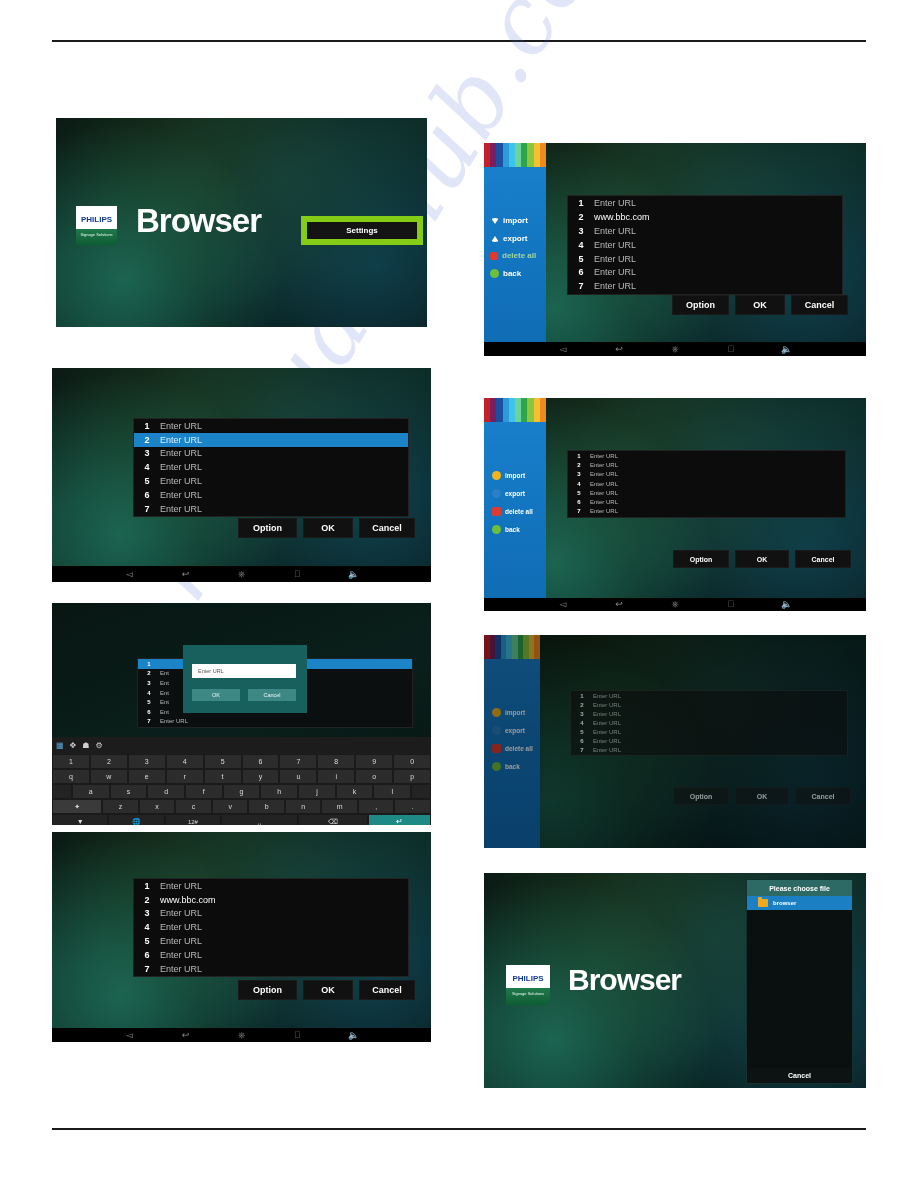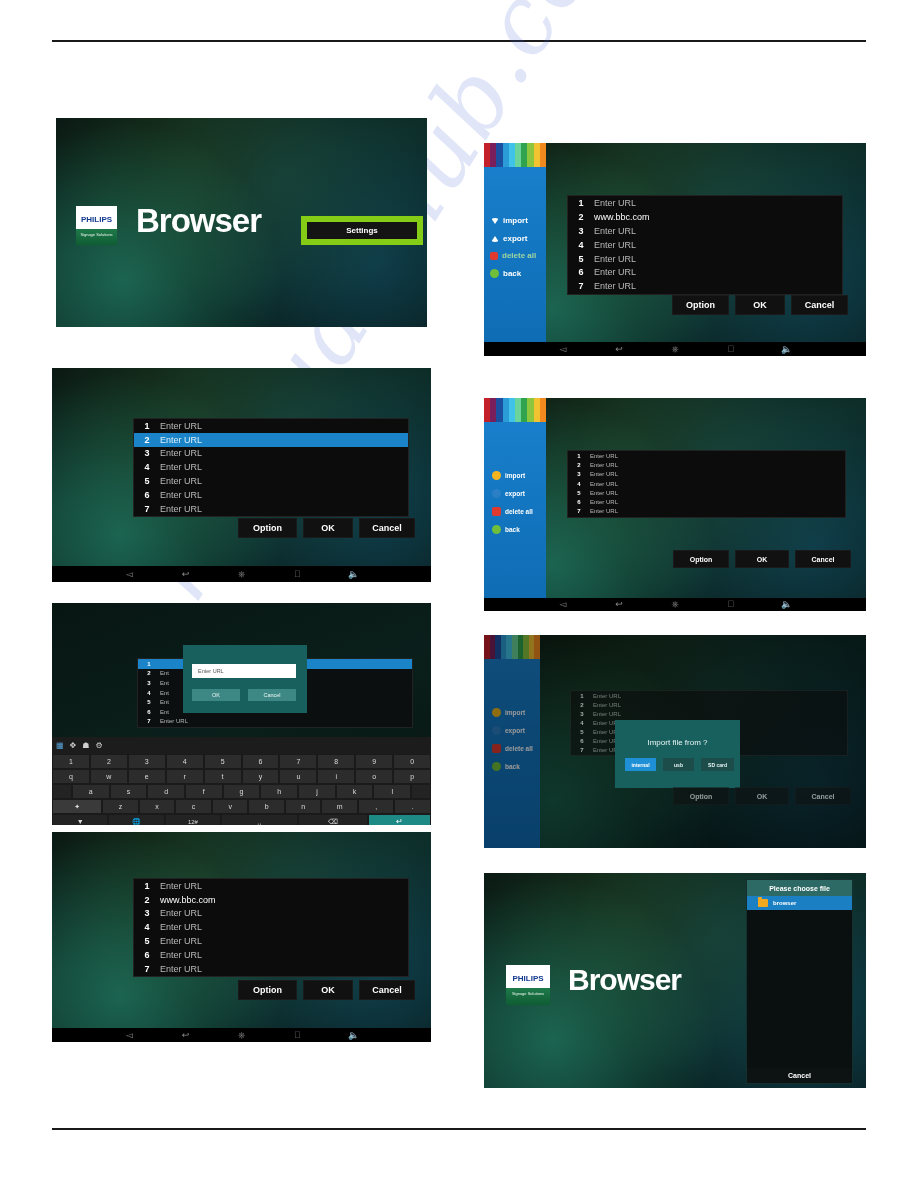--- a/index.html
+++ b/index.html
@@ -546,34 +546,20 @@
       <div class="lrow" style="height:9px;font-size:6px;">
         <span class="idx" style="width:22px;">6</span>
         <span class="txt">Enter URL</span>
       </div>
       <div class="lrow" style="height:9px;font-size:6px;">
         <span class="idx" style="width:22px;">7</span>
         <span class="txt">Enter URL</span>
       </div>
     </div>
 
-    <div class="dlg" style="left:131px;top:85px;width:125px;height:68px;">
-      <div class="dlg-title" style="font-size:8px;margin-top:18px;">Import file from ?</div>
-      <div style="position:absolute;left:10px;top:38px;display:flex;gap:7px;">
-        <div class="dlg-btn primary" style="width:31px;height:13px;font-size:5px;font-weight:bold;">
-          <span>internal</span>
-        </div>
-        <div class="dlg-btn" style="width:31px;height:13px;font-size:5px;font-weight:bold;background:#1d4d4b;">
-          <span>usb</span>
-        </div>
-        <div class="dlg-btn" style="width:33px;height:13px;font-size:5px;font-weight:bold;background:#1d4d4b;">
-          <span>SD card</span>
-        </div>
-      </div>
-    </div>
 
     <div class="btnrow" style="left:189px;top:152px;gap:6px;opacity:.55;">
       <div class="btn" style="width:54px;height:16px;font-size:7px;">
           <span>Option</span>
         </div>
       <div class="btn" style="width:52px;height:16px;font-size:7px;">
           <span>OK</span>
         </div>
       <div class="btn" style="width:54px;height:16px;font-size:7px;">
           <span>Cancel</span>

